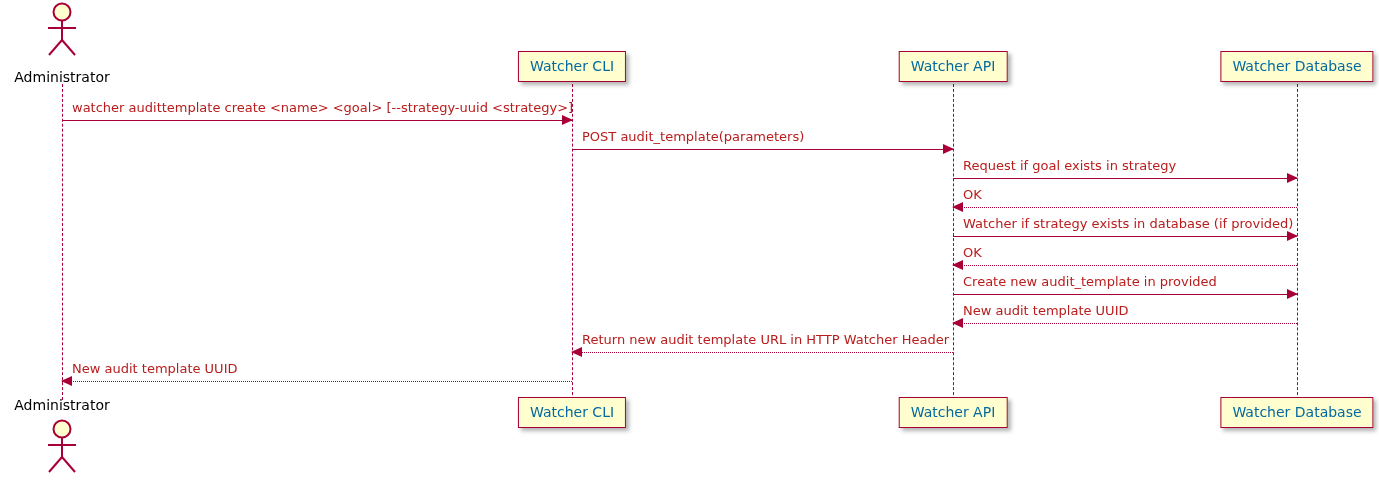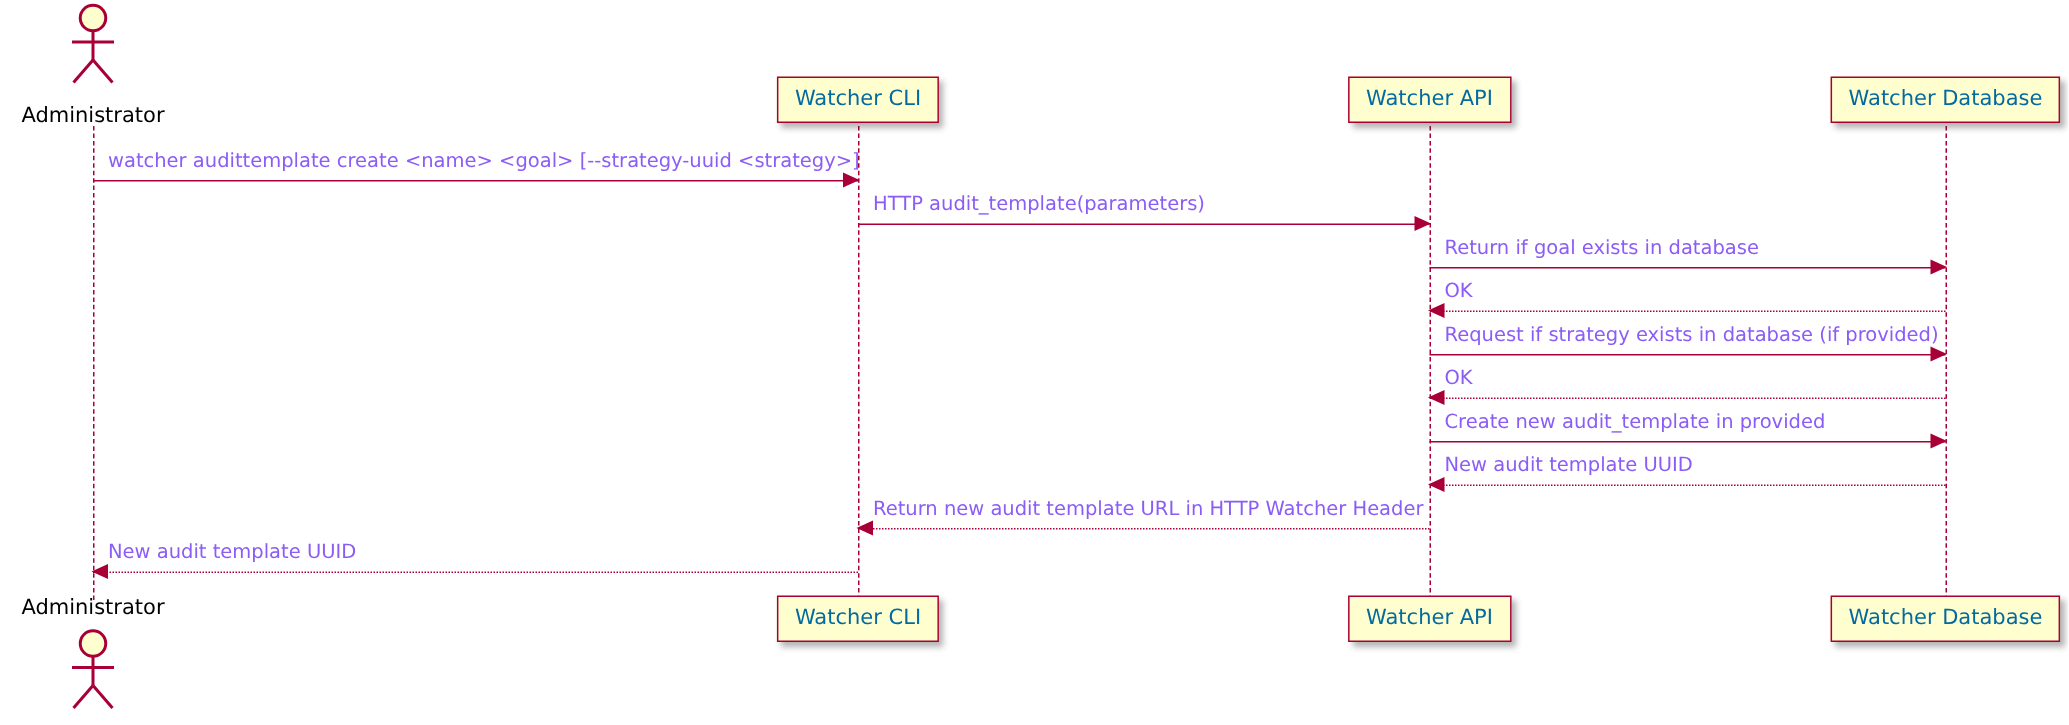--- a/index.html
+++ b/index.html
@@ -86,21 +86,21 @@
   .msg.to-left .head {
     left: -1px;
     border-top: 5px solid transparent;
     border-bottom: 5px solid transparent;
     border-right: 11px solid #A80036;
   }
   .msg .label {
     position: absolute;
     bottom: 5px;
     font-size: 13px;
-    color: #8b5cf6;
+    color: #b91c1c;
     white-space: nowrap;
     line-height: 1.1;
   }
   .msg .label.lbl-left { left: 10px; }
 </style>
 </head>
 <body>
 
 <div id="diagram">
 
@@ -126,39 +126,39 @@
 
   <div class="msg to-right" style="left:62px; width:510px; top:120px;">
     <div class="line"></div>
     <div class="head"></div>
     <div class="label lbl-left">watcher audittemplate create &lt;name&gt; &lt;goal&gt; [--strategy-uuid &lt;strategy&gt;]</div>
   </div>
 
   <div class="msg to-right" style="left:572px; width:381px; top:149px;">
     <div class="line"></div>
     <div class="head"></div>
-    <div class="label lbl-left">HTTP audit_template(parameters)</div>
+    <div class="label lbl-left">POST audit_template(parameters)</div>
   </div>
 
   <div class="msg to-right" style="left:953px; width:344px; top:178px;">
     <div class="line"></div>
     <div class="head"></div>
-    <div class="label lbl-left">Return if goal exists in database</div>
+    <div class="label lbl-left">Request if goal exists in strategy</div>
   </div>
 
   <div class="msg to-left dotted" style="left:953px; width:344px; top:207px;">
     <div class="line"></div>
     <div class="head"></div>
     <div class="label lbl-left">OK</div>
   </div>
 
   <div class="msg to-right" style="left:953px; width:344px; top:236px;">
     <div class="line"></div>
     <div class="head"></div>
-    <div class="label lbl-left">Request if strategy exists in database (if provided)</div>
+    <div class="label lbl-left">Watcher if strategy exists in database (if provided)</div>
   </div>
 
   <div class="msg to-left dotted" style="left:953px; width:344px; top:265px;">
     <div class="line"></div>
     <div class="head"></div>
     <div class="label lbl-left">OK</div>
   </div>
 
   <div class="msg to-right" style="left:953px; width:344px; top:294px;">
     <div class="line"></div>

